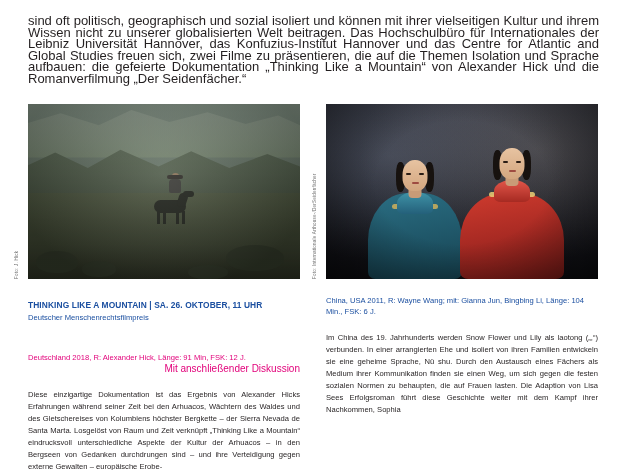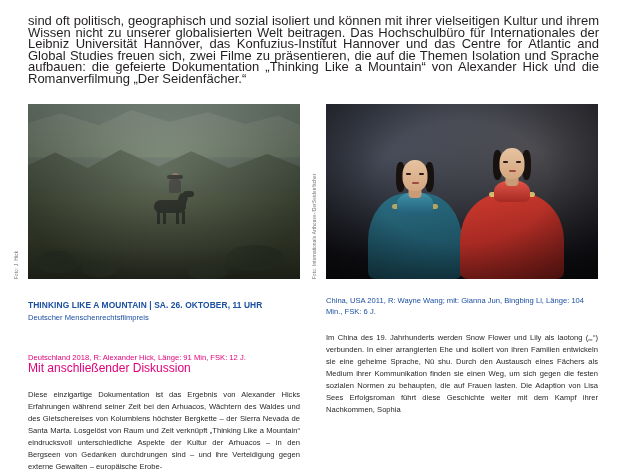--- a/index.html
+++ b/index.html
@@ -70,23 +70,24 @@
     color: #1b4fa0;
     line-height: 11px;
   }
   .meta {
     margin-top: 29px;
     font-size: 7.6px;
     color: #e2007a;
     line-height: 11.4px;
   }
   .meta-extra {
-    font-size: 12px;
+    font-size: 10px;
     color: #e2007a;
     line-height: 11.4px;
+    text-align: right;
   }
   .body-text {
     margin-top: 15px;
     font-size: 7.6px;
     line-height: 12px;
     text-align: justify;
     color: #231f20;
   }
   .col-right .meta {
     margin-top: 12px;

